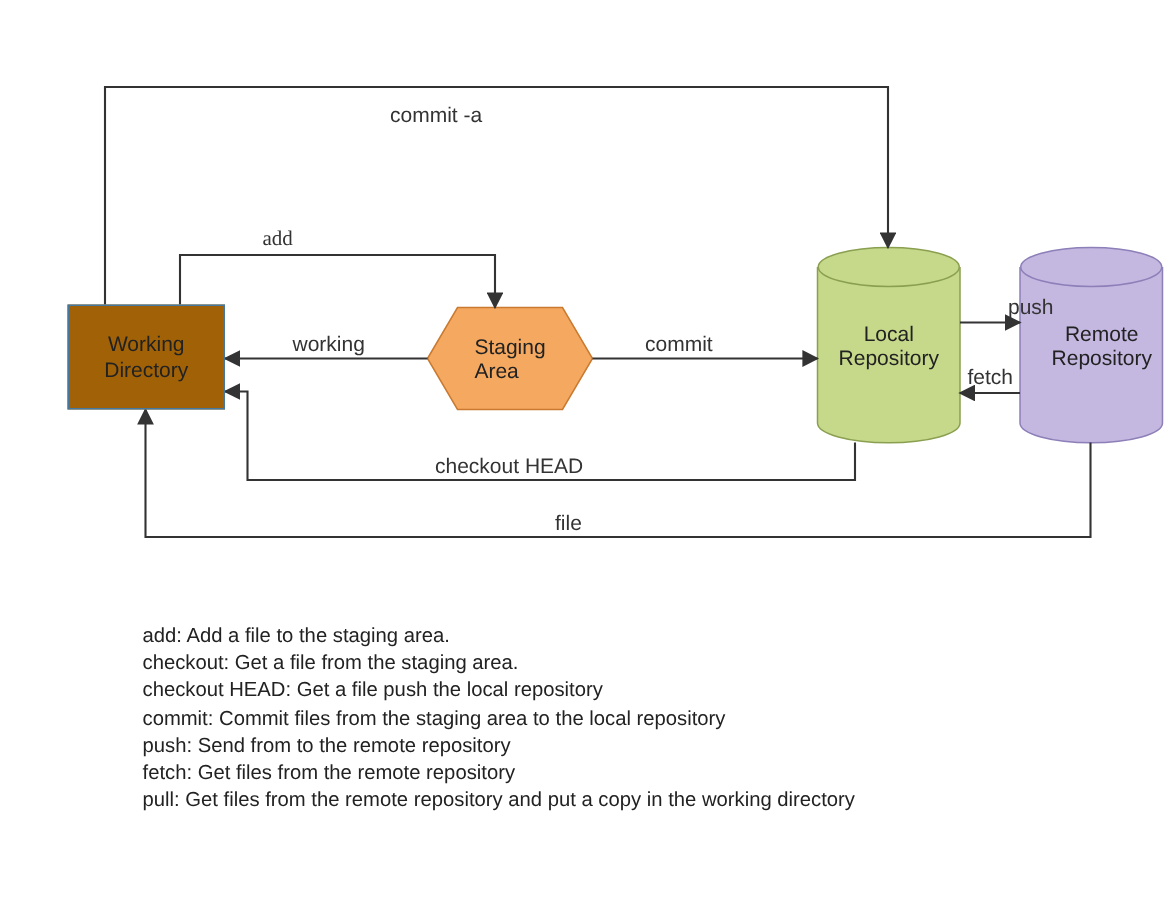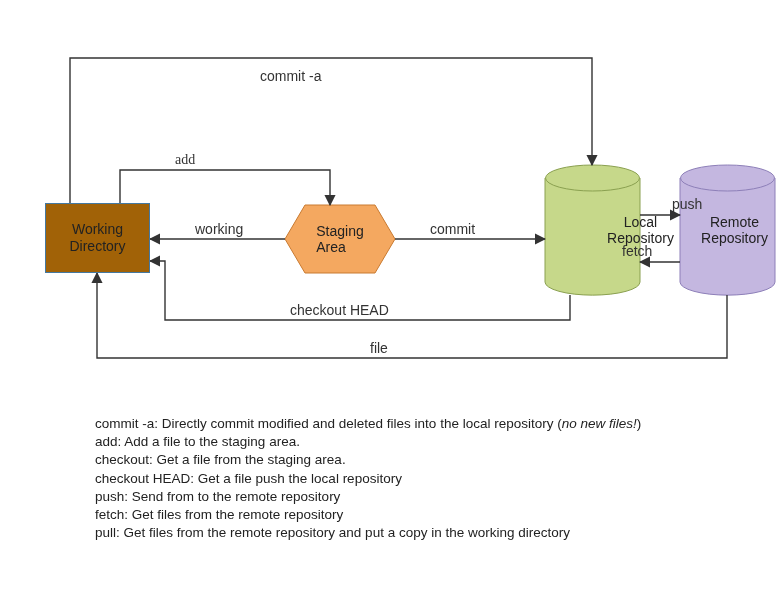--- a/index.html
+++ b/index.html
@@ -1,21 +1,21 @@
 <!DOCTYPE html>
 <html><head>
 <meta charset="utf-8">
 <style>
   html,body{margin:0;padding:0;background:#fff;font-family:Arial,Helvetica,sans-serif;font-size:14px;color:#222;}
   .canvas{position:relative;width:781px;height:599px;}
   .rect-node{position:absolute;border:1px solid #666;display:flex;align-items:center;justify-content:center;text-align:center;line-height:1.25;padding:4px;box-sizing:border-box;}
   .working{left:45px;top:203px;width:105px;height:70px;background:#a16207;border-color:#4478a0;}
   .staging{position:absolute;left:285px;top:205px;width:110px;height:68px;display:flex;align-items:center;justify-content:center;text-align:left;}
   .db{position:absolute;display:flex;align-items:center;justify-content:center;text-align:center;}
-  .local{left:545px;top:165px;width:95px;height:130px;padding-left:48px;}
+  .local{left:545px;top:165px;width:95px;height:130px;}
   .remote{left:680px;top:165px;width:109px;height:130px;}
   .edge-label{position:absolute;font-size:14px;color:#333;}
   .legend{position:absolute;left:95px;top:415px;width:620px;font-size:13.5px;line-height:1.35;}
   .legend em{font-style:italic;}
   svg.ol{position:absolute;left:0;top:0;pointer-events:none;}
 </style>
 </head>
 <body>
 
 <div class="canvas">
@@ -67,29 +67,27 @@
   </div>
   <div class="db remote">
     <span>Remote<br>Repository</span>
   </div>
 
   <span class="edge-label" style="left:260px;top:40px;margin-top:28px;">commit -a</span>
   <span class="edge-label" style="left:175px;top:152px;font-family:Liberation Serif, serif;">add</span>
   <span class="edge-label" style="left:195px;top:221px;">working</span>
   <span class="edge-label" style="left:430px;top:221px;">commit</span>
   <span class="edge-label" style="left:672px;top:196px;">push</span>
-  <span class="edge-label" style="left:622px;top:243px;">fetch</span>
+  <span class="edge-label" style="left:645px;top:243px;">fetch</span>
   <span class="edge-label" style="left:290px;top:302px;">checkout HEAD</span>
   <span class="edge-label" style="left:370px;top:340px;">file</span>
 
   <div class="legend">
-    <div>
-      <span>commit -a: Directly commit modified and deleted files into the local repository (</span><em>no new files!</em><span>)</span>
-    </div>
     <div>add: Add a file to the staging area.</div>
     <div>checkout: Get a file from the staging area.</div>
     <div>checkout HEAD: Get a file push the local repository</div>
+    <div>commit: Commit files from the staging area to the local repository</div>
     <div>push: Send from to the remote repository</div>
     <div>fetch: Get files from the remote repository</div>
     <div>pull: Get files from the remote repository and put a copy in the working directory</div>
   </div>
 
 </div>
 
 </body></html>

